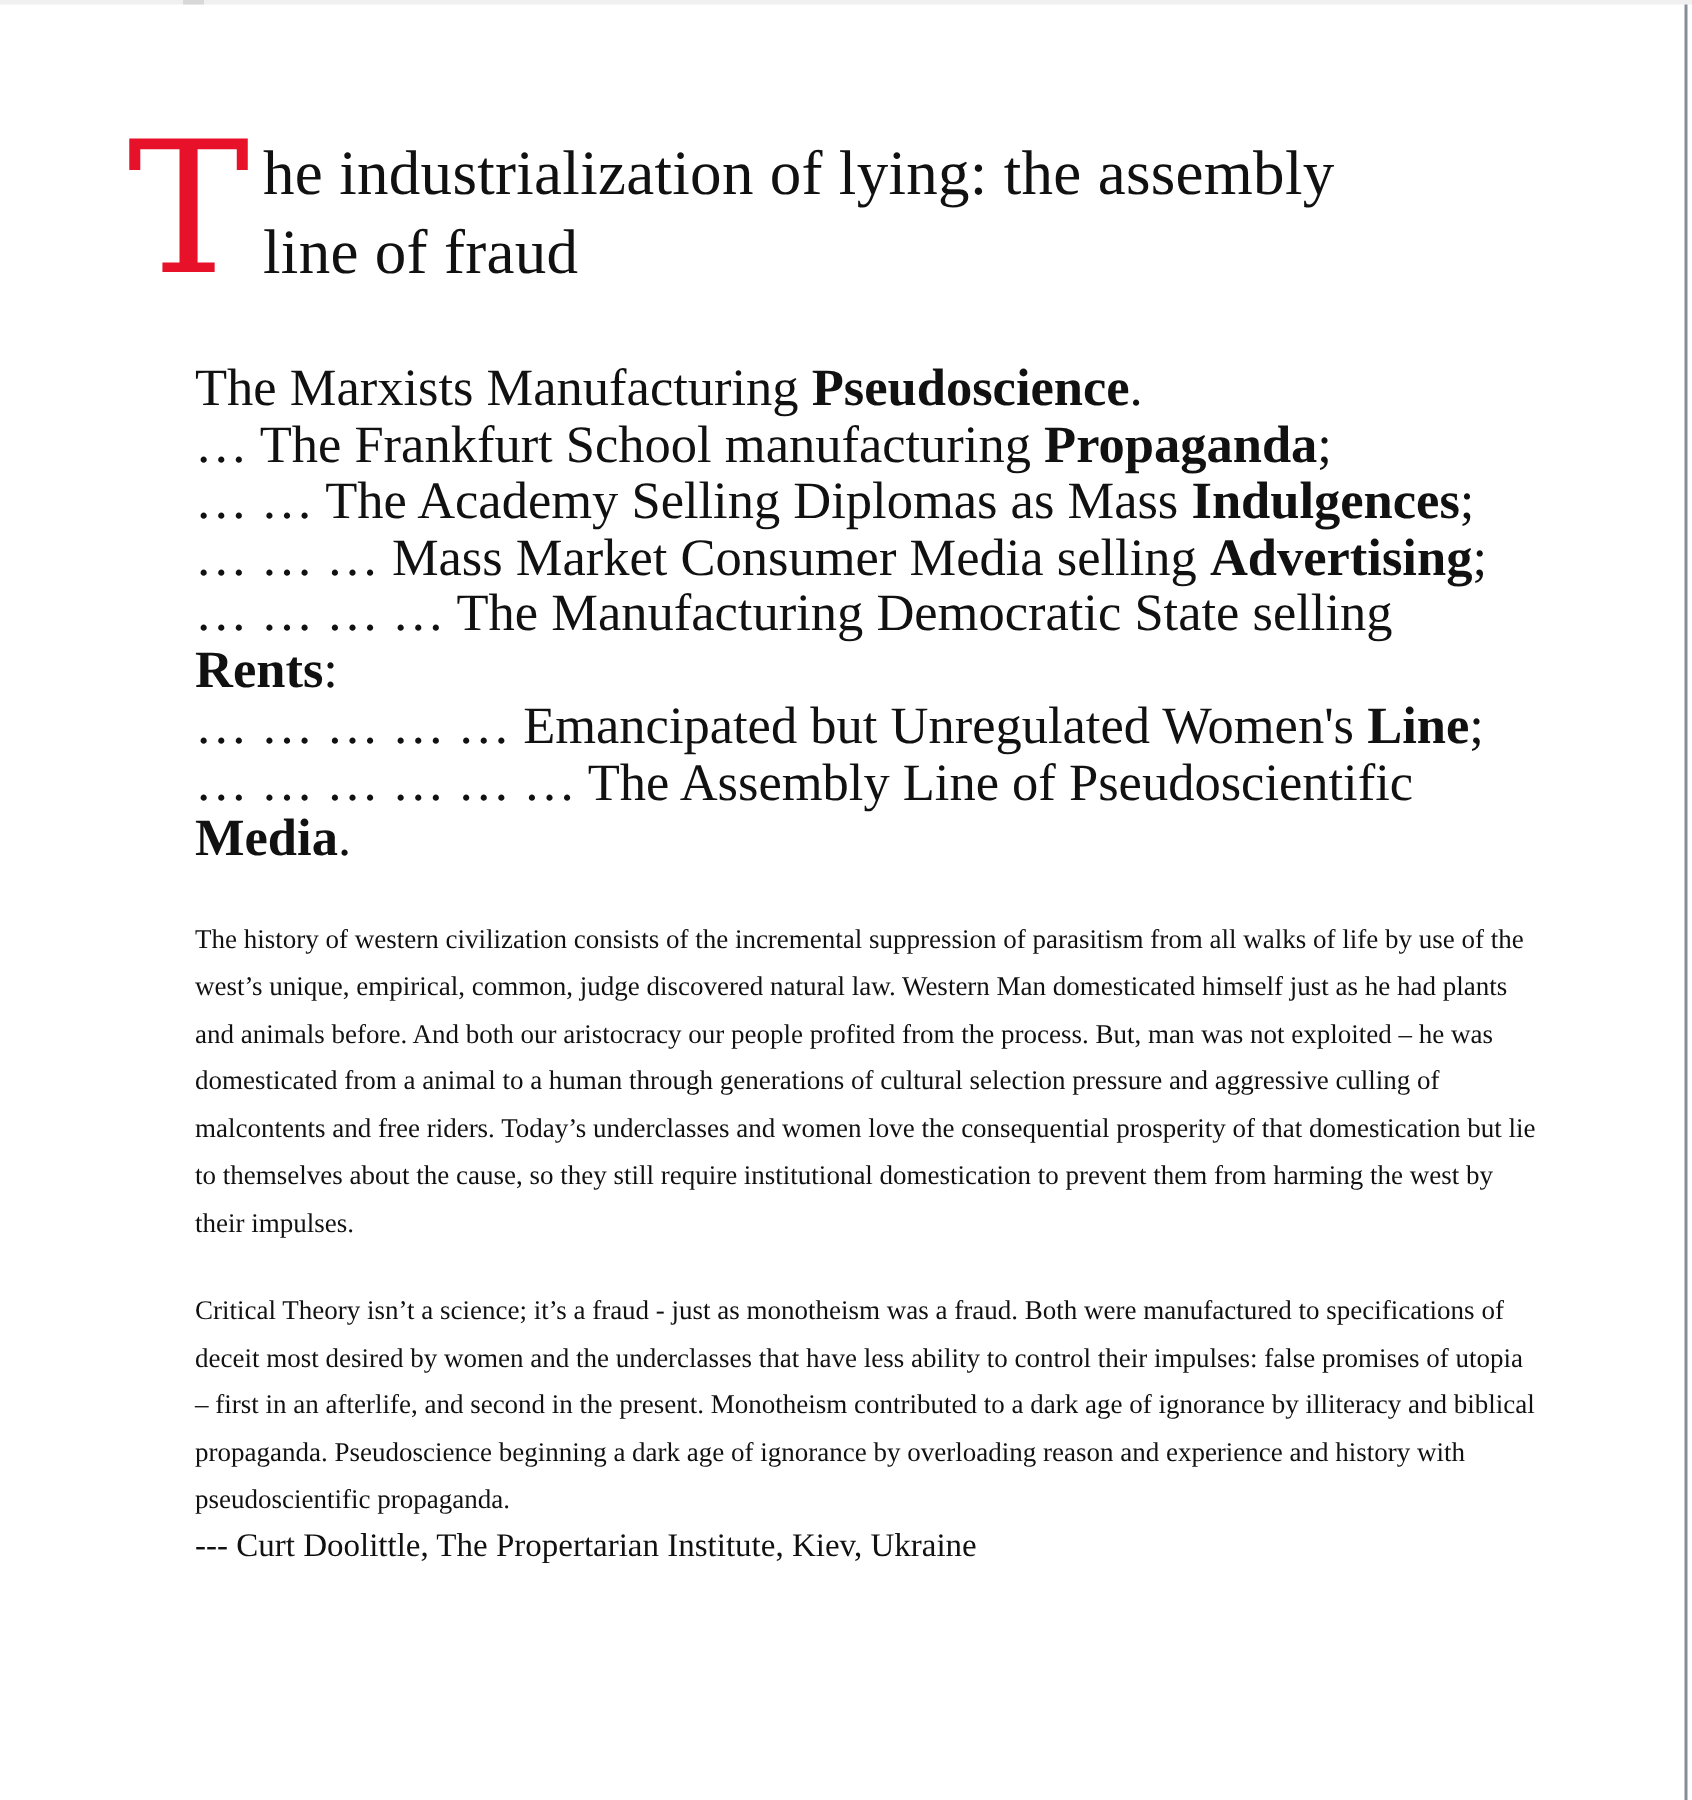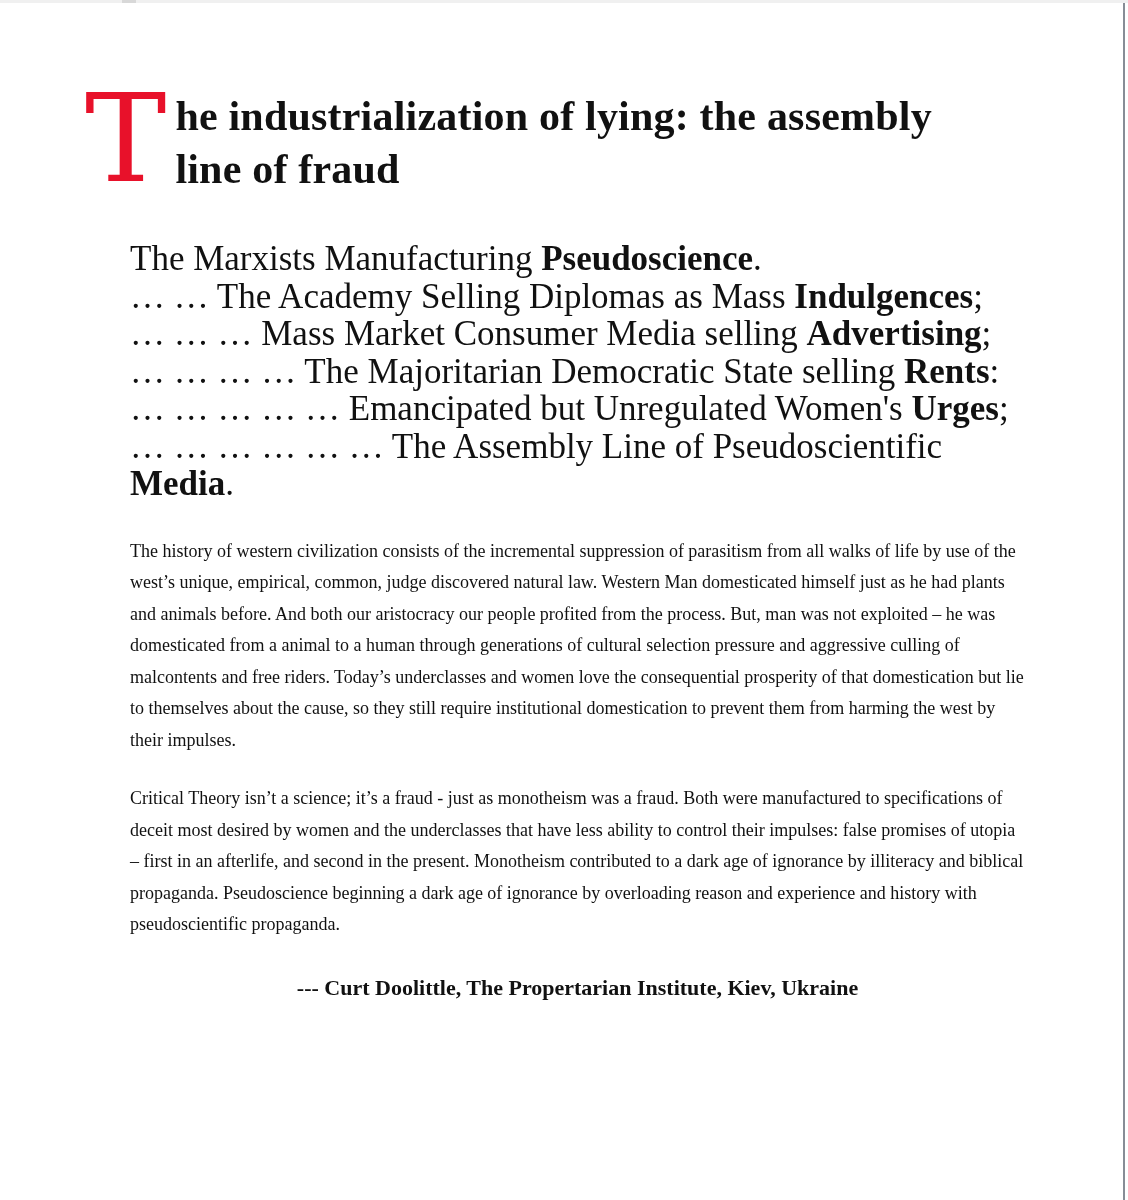--- a/index.html
+++ b/index.html
@@ -59,43 +59,42 @@
     font-family: "DejaVu Serif", "Liberation Serif", serif;
     font-size: 122px;
     line-height: 90px;
     font-weight: 400;
     margin-right: 9px;
     transform: translateY(6px);
   }
   .title-text {
     font-size: 42px;
     line-height: 53px;
-    font-weight: 700;
+    font-weight: 400;
     letter-spacing: 0.2px;
     margin-top: 2px;
   }
   .ladder {
     margin-top: 44px;
     font-size: 35px;
     line-height: 37.5px;
   }
   .ladder b { font-weight: 700; }
   .para {
     margin-top: 33px;
     font-size: 18px;
     line-height: 31.5px;
     width: 895px;
   }
   .para + .para { margin-top: 27px; }
   .attribution {
-    margin-top: 33px;
     font-size: 22px;
     line-height: 28px;
-    font-weight: 700;
-    text-align: center;
+    font-weight: 400;
+    text-align: left;
     width: 895px;
   }
 </style>
 </head>
 <body>
 
 <div class="page">
 
   <div class="topbar">
     <div class="topbar-thumb"></div>
@@ -108,24 +107,25 @@
     <div class="title-row">
       <span class="drop-cap">T</span>
       <div class="title-text">
         <div>he industrialization of lying: the assembly</div>
         <div>line of fraud</div>
       </div>
     </div>
 
     <div class="ladder">
       <div class="ladder-line"><span>The Marxists Manufacturing </span><b>Pseudoscience</b><span>.</span></div>
+      <div class="ladder-line"><span>… The Frankfurt School manufacturing </span><b>Propaganda</b><span>;</span></div>
       <div class="ladder-line"><span>… … The Academy Selling Diplomas as Mass </span><b>Indulgences</b><span>;</span></div>
       <div class="ladder-line"><span>… … … Mass Market Consumer Media selling </span><b>Advertising</b><span>;</span></div>
-      <div class="ladder-line"><span>… … … … The Majoritarian Democratic State selling </span><b>Rents</b><span>:</span></div>
-      <div class="ladder-line"><span>… … … … … Emancipated but Unregulated Women's </span><b>Urges</b><span>;</span></div>
+      <div class="ladder-line"><span>… … … … The Manufacturing Democratic State selling </span><b>Rents</b><span>:</span></div>
+      <div class="ladder-line"><span>… … … … … Emancipated but Unregulated Women's </span><b>Line</b><span>;</span></div>
       <div class="ladder-line"><span>… … … … … … The Assembly Line of Pseudoscientific </span><b>Media</b><span>.</span></div>
     </div>
 
     <div class="para">The history of western civilization consists of the incremental suppression of parasitism from all walks of life by use of the west’s unique, empirical, common, judge discovered natural law. Western Man domesticated himself just as he had plants and animals before. And both our aristocracy our people profited from the process.  But, man was not exploited – he was domesticated from a animal to a human through generations of cultural selection pressure and aggressive culling of malcontents and free riders.  Today’s underclasses and women love the consequential prosperity of that domestication but lie to themselves about the cause, so they still require institutional domestication to prevent them from harming the west by their impulses.</div>
 
     <div class="para">Critical Theory isn’t a science; it’s a fraud - just as monotheism was a fraud. Both were manufactured to specifications of deceit most desired by women and the underclasses that have less ability to control their impulses: false promises of utopia – first in an afterlife, and second in the present. Monotheism contributed to a dark age of ignorance by illiteracy and biblical propaganda. Pseudoscience beginning a dark age of ignorance by overloading reason and experience and history with pseudoscientific propaganda.</div>
 
     <div class="attribution">--- Curt Doolittle, The Propertarian Institute, Kiev, Ukraine</div>
 
   </div>

